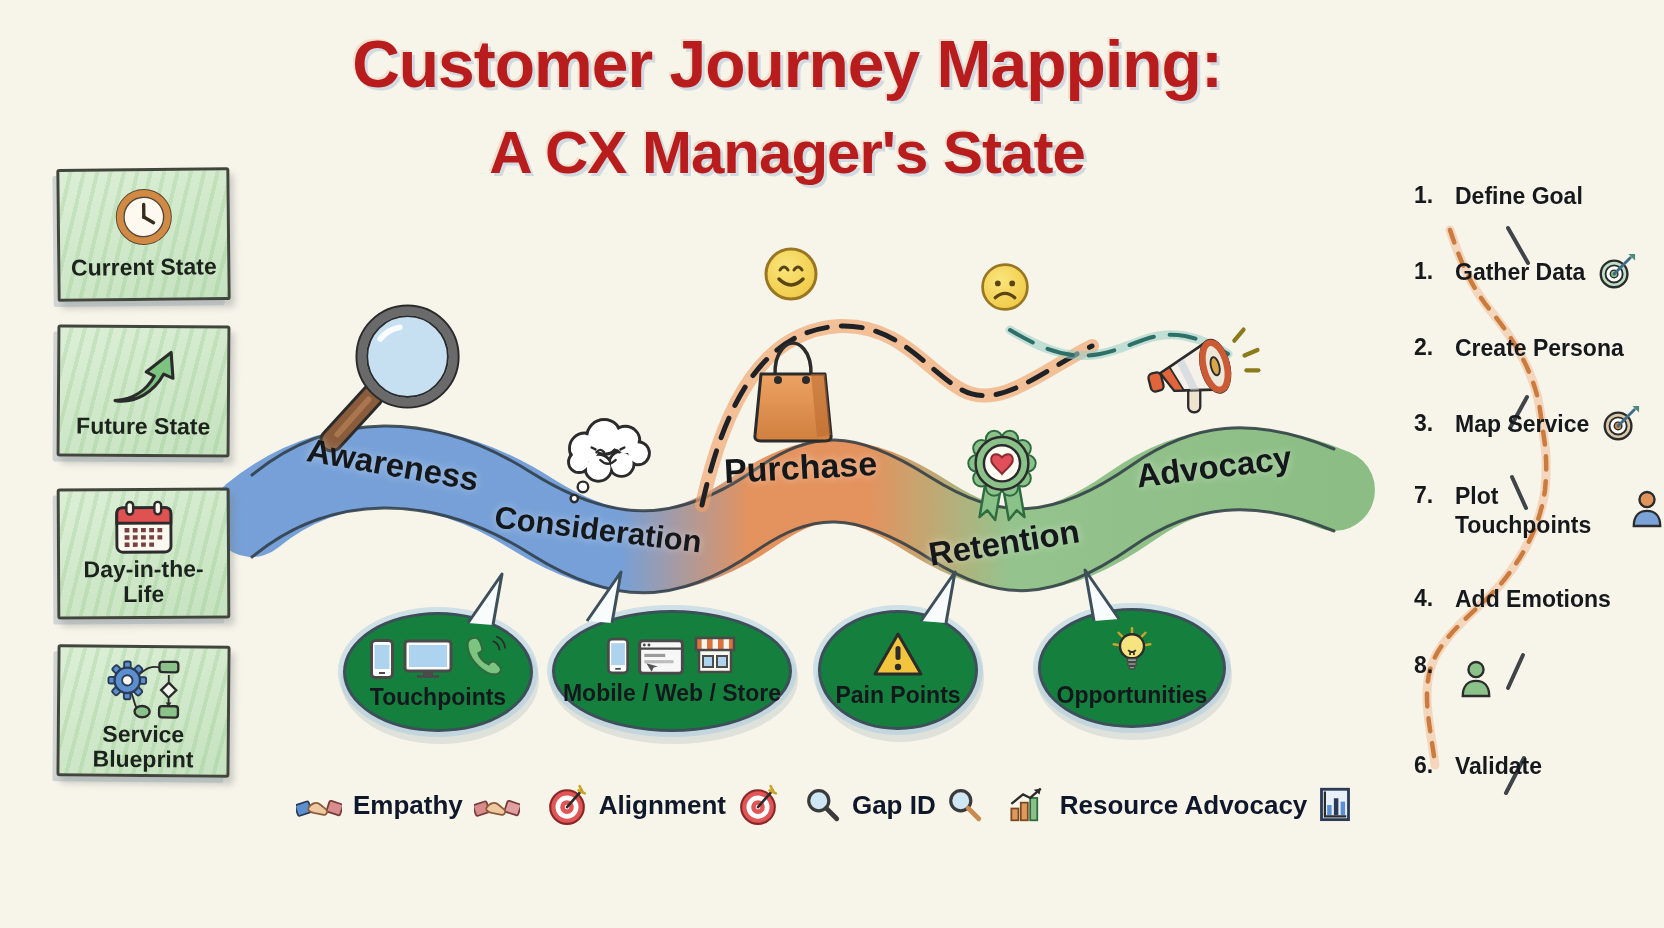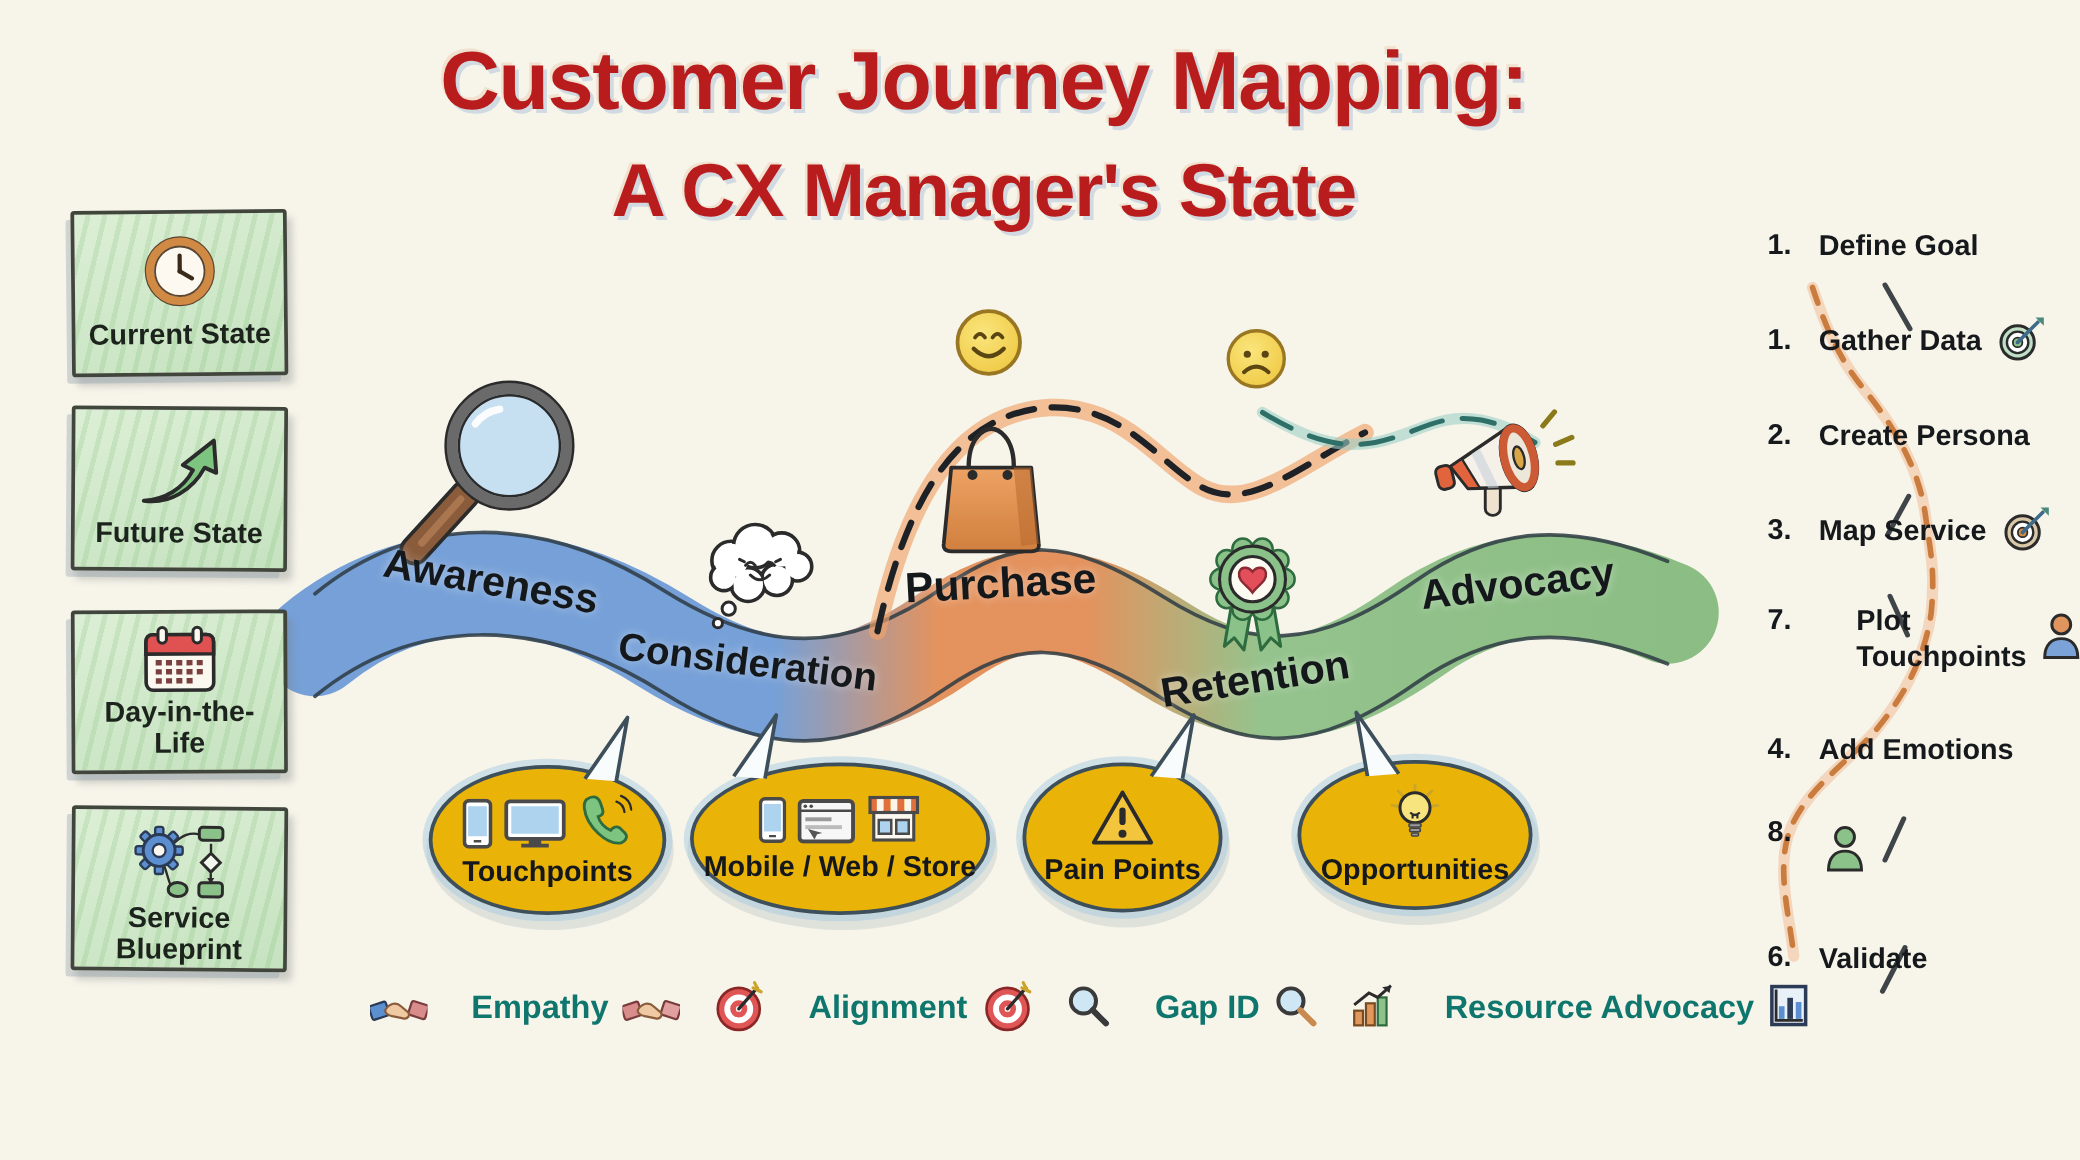--- a/index.html
+++ b/index.html
@@ -22,38 +22,38 @@
     box-shadow:-5px 6px 0 -1px rgba(150,165,175,0.40),4px 7px 6px rgba(120,130,125,0.35);
     display:flex;flex-direction:column;align-items:center;justify-content:space-evenly;
     padding:8px 6px;box-sizing:border-box;}
   .box-label{font-size:23px;text-align:center;line-height:1.1;color:#1c231c;}
 
   
   .stage-label{position:absolute;font-size:33px;white-space:nowrap;color:#15181b;
                text-shadow:0 0 8px rgba(255,255,255,0.45);}
 
   
-  .bubble{position:absolute;border:3px solid #3c4f5a;border-radius:50%;background:#eab308;
+  .bubble{position:absolute;border:3px solid #3c4f5a;border-radius:50%;background:#15803d;
     box-shadow:0 0 0 5px rgba(168,203,225,0.5),2px 8px 0 4px rgba(140,160,170,0.22);
     display:flex;flex-direction:column;align-items:center;justify-content:center;gap:5px;
     box-sizing:border-box;}
   .bubble-icons{display:flex;align-items:flex-end;gap:9px;}
   .bubble-label{font-size:23px;white-space:nowrap;color:#14181c;}
   .pointer{position:absolute;top:-44px;}
 
   
   .principles{position:absolute;left:296px;top:780px;height:50px;display:flex;align-items:center;gap:26px;}
   .principle{display:flex;align-items:center;gap:11px;}
-  .principle-label{font-size:26px;white-space:nowrap;color:#0f766e;margin-left:24px;}
+  .principle-label{font-size:26px;white-space:nowrap;color:#0f172a;}
 
   
   .step{position:absolute;left:1414px;display:flex;align-items:flex-start;gap:7px;font-size:23px;color:#16191c;}
   .step .num{min-width:34px;}
   .step .lbl{line-height:1.25;white-space:nowrap;}
-  .step .lbl.wrap{white-space:normal;max-width:172px;margin-left:30px;}
+  .step .lbl.wrap{white-space:normal;max-width:172px;}
   .step .step-icon{margin-left:4px;}
 </style>
 </head>
 <body>
 
 <div id="canvas">
 
   <svg class="abs" style="left:0;top:0" width="1664" height="928">
     <defs>
       <linearGradient id="rg" gradientUnits="userSpaceOnUse" x1="252" y1="0" x2="1334" y2="0">

